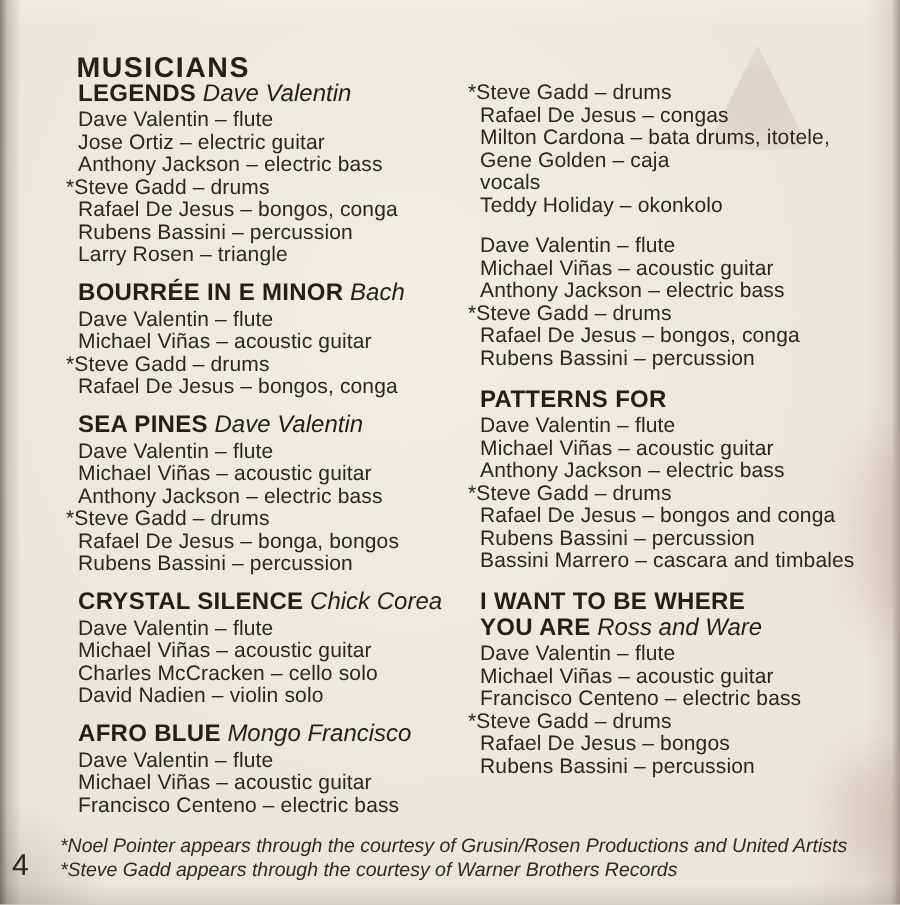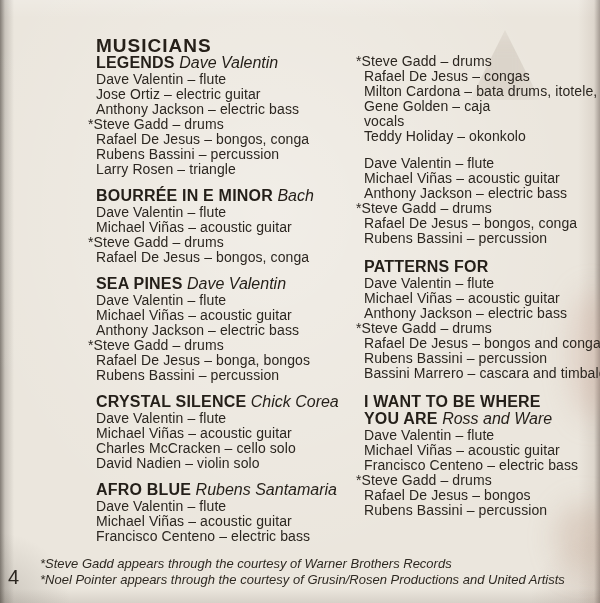--- a/index.html
+++ b/index.html
@@ -30,23 +30,22 @@
   .smudge-b { right: -10px; bottom: 30px; width: 54px; height: 70px;
     background: rgba(175,140,120,0.28); filter: blur(14px); border-radius: 50%; }
   .smudge-c { left: 470px; top: 30px; width: 70px; height: 70px;
     background: rgba(205,196,186,0.55); filter: blur(12px);
     clip-path: polygon(50% 0, 100% 100%, 0 100%); }
 
   .page-title {
     position: absolute; left: 51px; top: 22px;
     font-size: 19px; font-weight: 700; letter-spacing: 1px;
     color: #262019;
-    margin-left: 45px;
   }
-  .col { position: absolute; top: 54px; margin-left: 44px; }
+  .col { position: absolute; top: 54px; }
   .col-left  { left: 42px;  width: 268px; }
   .col-right { left: 310px; width: 290px; }
 
   .section { margin-bottom: 10px; }
   .col-right .section { margin-bottom: 12px; }
 
   .heading { margin-bottom: 1px; padding-left: 10px; }
   .heading-row { font-size: 16px; line-height: 17px; font-weight: 700;
     letter-spacing: 0.2px; color: #241f19; white-space: nowrap; }
   .heading-subtitle { font-weight: 400; font-style: italic; letter-spacing: 0; }
@@ -109,21 +108,21 @@
         <div class="heading">
           <div class="heading-row"><span>CRYSTAL SILENCE</span><span class="heading-subtitle"> Chick Corea</span></div>
         </div>
         <div class="line">Dave Valentin – flute</div>
         <div class="line">Michael Viñas – acoustic guitar</div>
         <div class="line">Charles McCracken – cello solo</div>
         <div class="line">David Nadien – violin solo</div>
       </section>
       <section class="section">
         <div class="heading">
-          <div class="heading-row"><span>AFRO BLUE</span><span class="heading-subtitle"> Rubens Santamaria</span></div>
+          <div class="heading-row"><span>AFRO BLUE</span><span class="heading-subtitle"> Mongo Francisco</span></div>
         </div>
         <div class="line">Dave Valentin – flute</div>
         <div class="line">Michael Viñas – acoustic guitar</div>
         <div class="line">Francisco Centeno – electric bass</div>
       </section>
     </div>
   <div class="col col-right">
       <section class="section">
         <div class="line ast">*Steve Gadd – drums</div>
         <div class="line">Rafael De Jesus – congas</div>
@@ -160,18 +159,18 @@
         <div class="line">Dave Valentin – flute</div>
         <div class="line">Michael Viñas – acoustic guitar</div>
         <div class="line">Francisco Centeno – electric bass</div>
         <div class="line ast">*Steve Gadd – drums</div>
         <div class="line">Rafael De Jesus – bongos</div>
         <div class="line">Rubens Bassini – percussion</div>
       </section>
     </div>
 
   <div class="footnotes">
+      <div class="footnote">*Noel Pointer appears through the courtesy of Grusin/Rosen Productions and United Artists</div>
       <div class="footnote">*Steve Gadd appears through the courtesy of Warner Brothers Records</div>
-      <div class="footnote">*Noel Pointer appears through the courtesy of Grusin/Rosen Productions and United Artists</div>
     </div>
 
   <div class="page-number">4</div>
 </div>
 
 </body></html>

